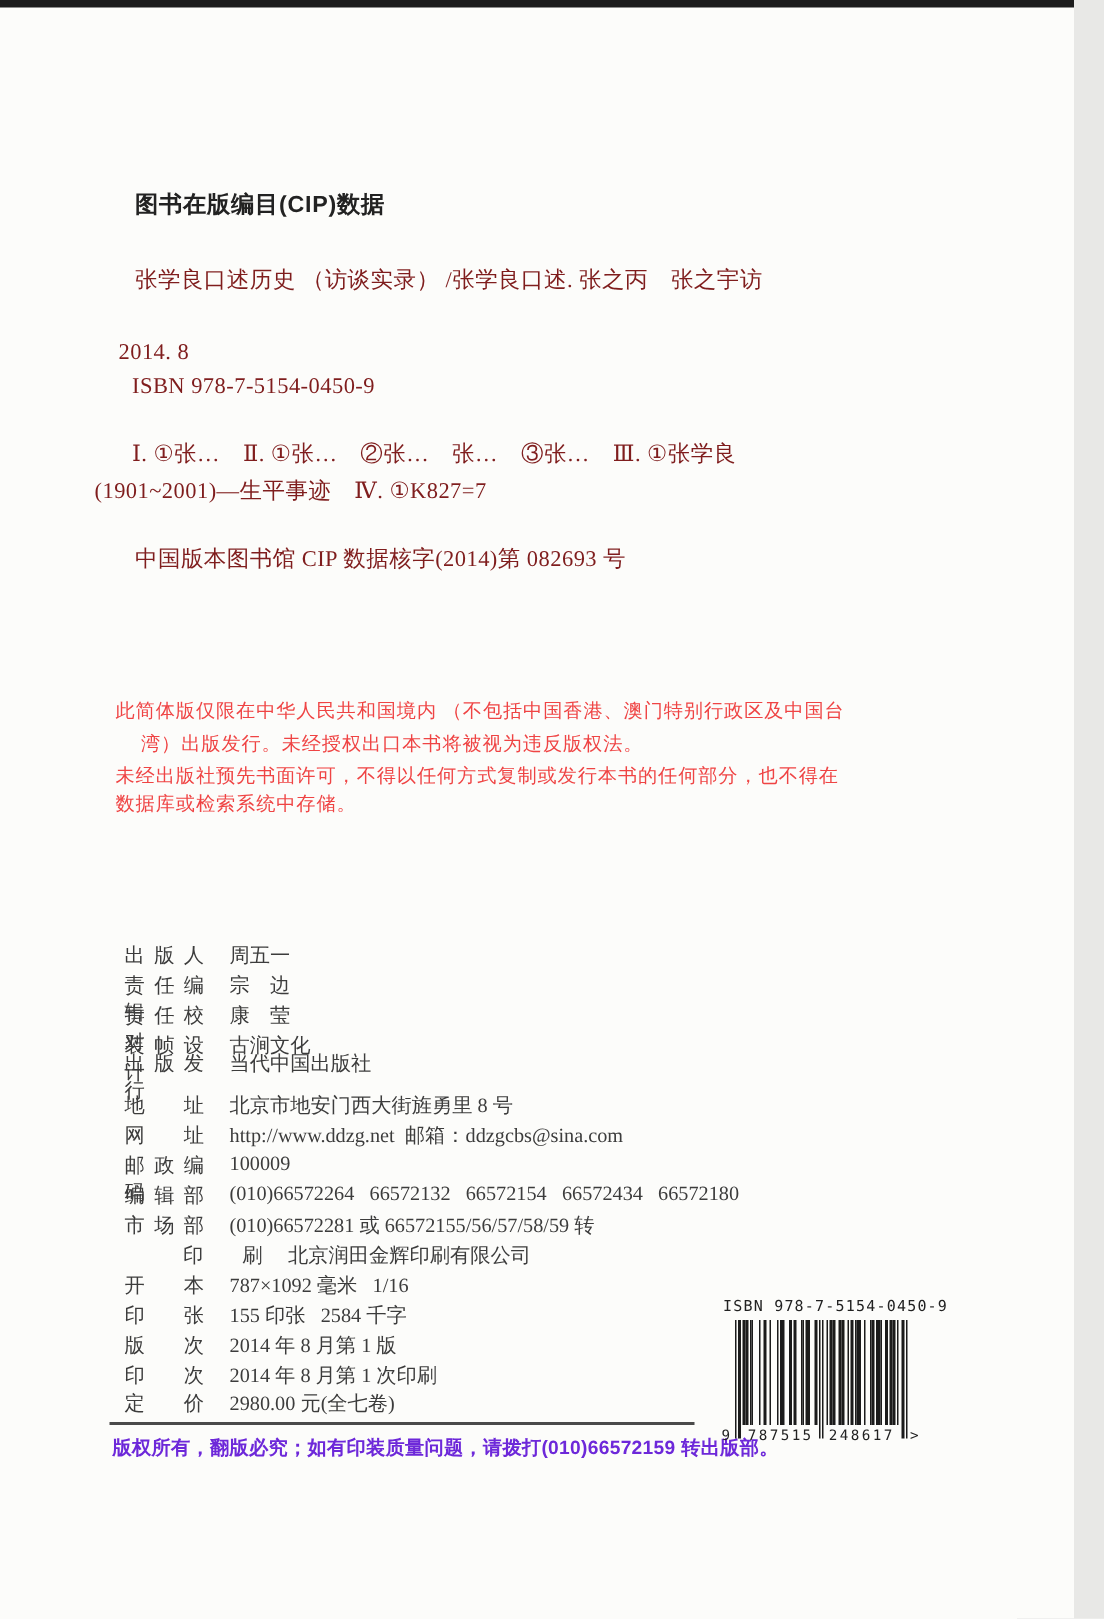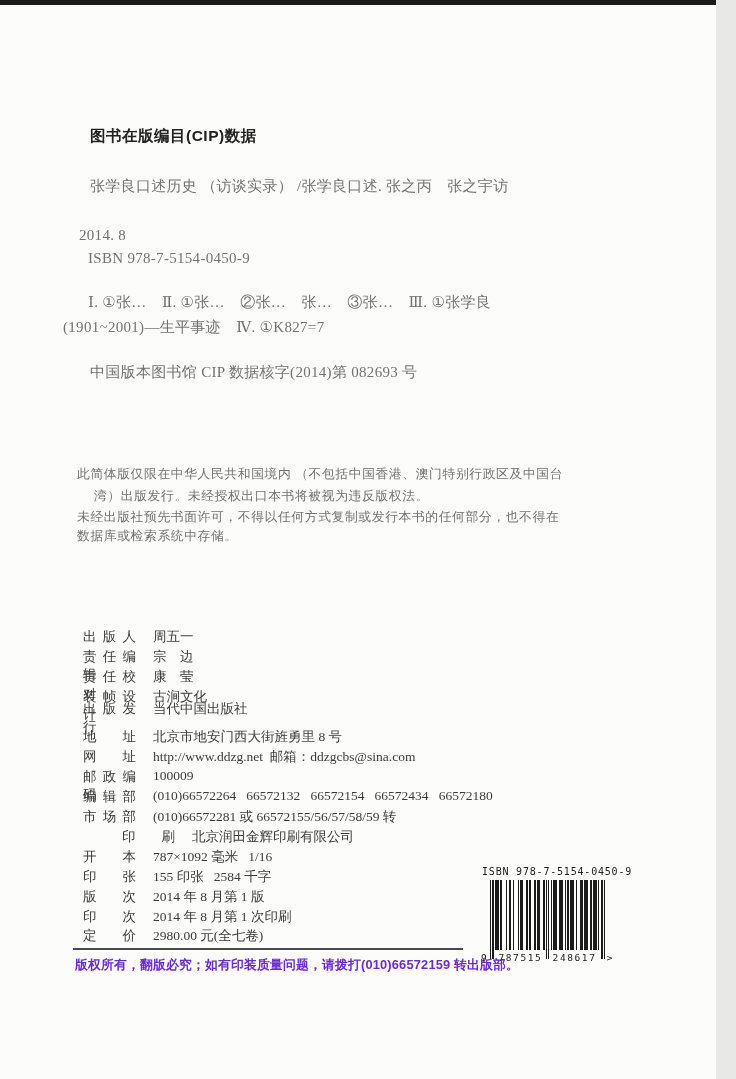--- a/index.html
+++ b/index.html
@@ -20,22 +20,22 @@
 
   #top-edge {
     position: absolute; left: 0; top: 0; width: 736px; height: 5px;
     background: #1c1c1c;
   }
 
   .cip-header {
     font-size: 15.5px; font-weight: bold; color: #222;
     letter-spacing: 0.5px;
   }
-  .body-line { font-size: 15px; color: #737373; letter-spacing: 0.3px; }
-  .license-line { font-size: 12.8px; color: #737373; letter-spacing: 0.6px; }
+  .body-line { font-size: 15px; color: #7f1d1d; letter-spacing: 0.3px; }
+  .license-line { font-size: 12.8px; color: #ef4444; letter-spacing: 0.6px; }
 
   .pub-row { position: absolute; left: 83px; height: 20px; font-size: 13.5px; color: #3c3c3c; }
   .pub-label {
     display: inline-block; width: 53px;
     text-align: justify; text-align-last: justify;
     vertical-align: top; white-space: normal;
   }
   .pub-value {
     position: absolute; left: 70px; top: 0; white-space: pre;
   }

